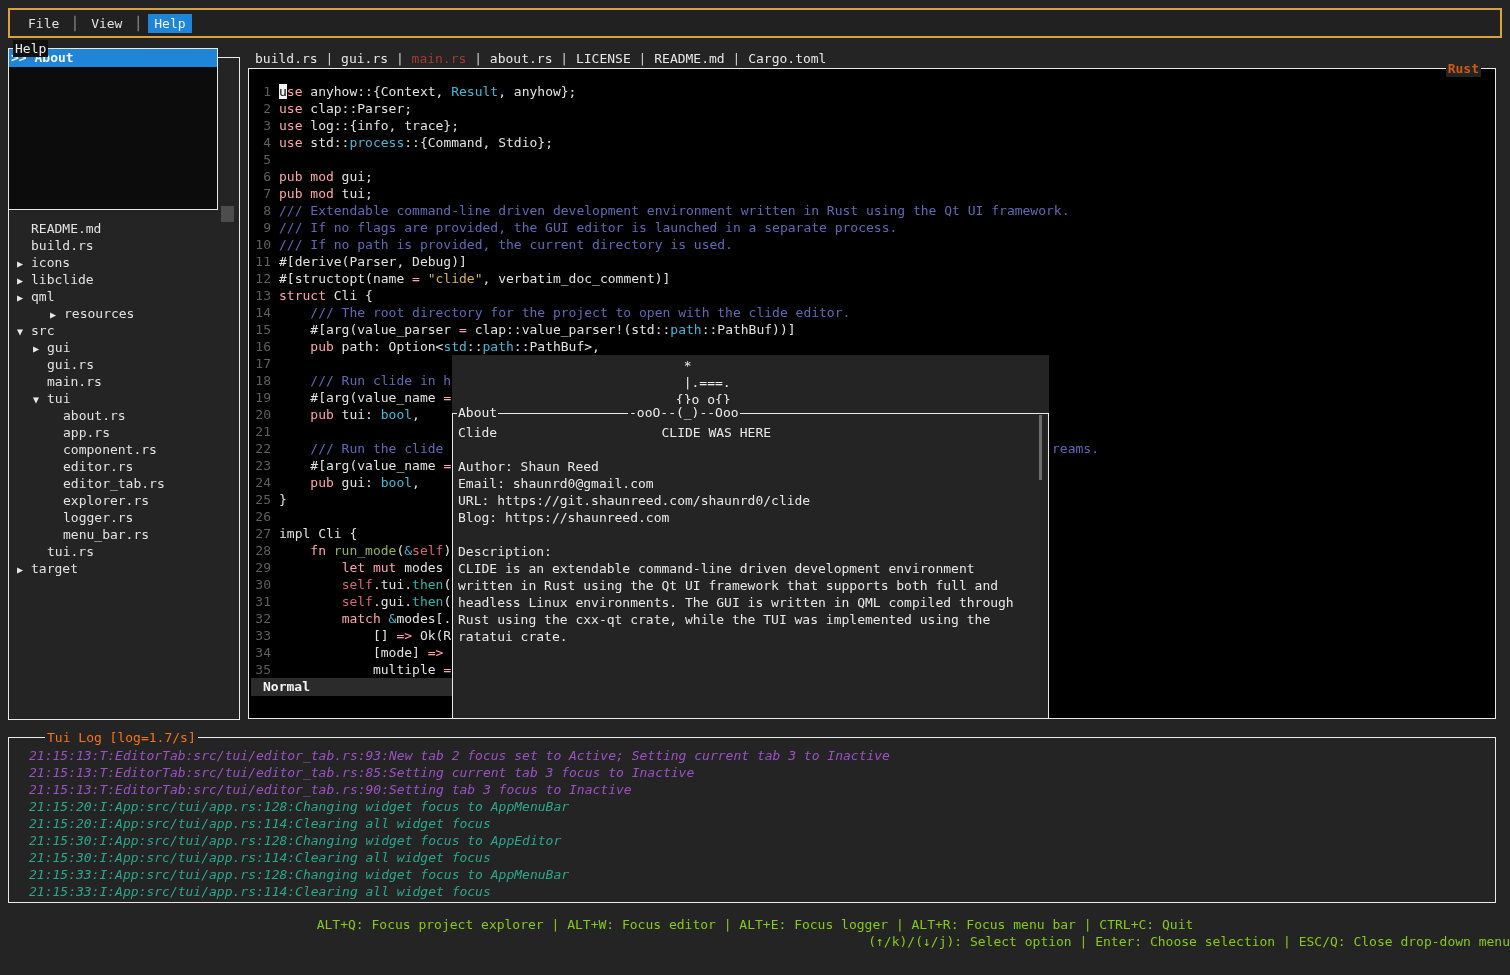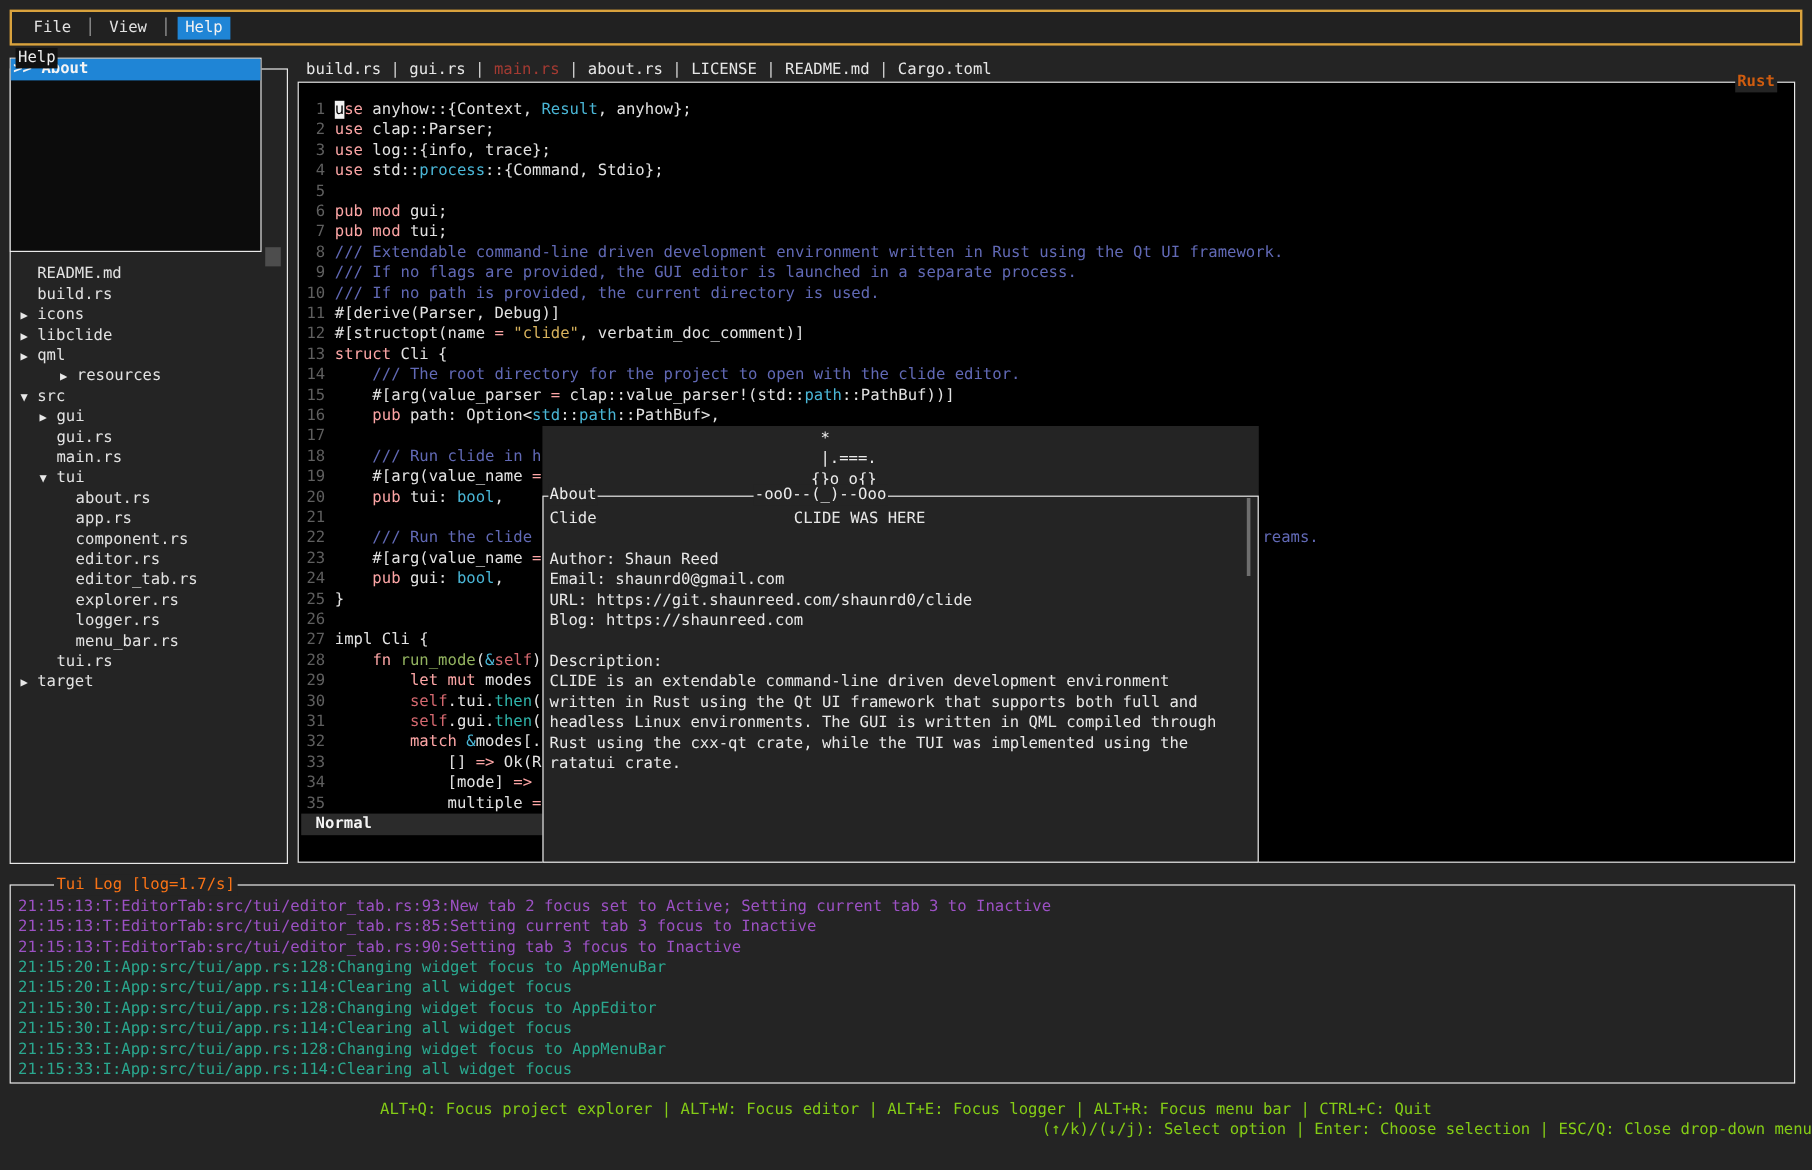--- a/index.html
+++ b/index.html
@@ -85,21 +85,21 @@
   .popup-content { position:absolute; left:6px; top:69px; white-space:pre; color:#e8e8e8; }
   .popup-content div { height:17px; }
   .popup-scroll { position:absolute; left:587px; top:60px; width:3px; height:65px; background:#6e6e6e; }
 
   
   .logpanel {
     position:absolute; left:8px; top:737px; width:1488px; height:166px;
     border:1px solid #e9e9e9; background:#242424;
   }
   .logpanel .boxtitle { position:absolute; left:4px; top:-9px; background:#242424; padding:0 2px; color:#f97316;margin-left:32px; }
-  .log-lines { position:absolute; left:6px; top:9px; right:4px; }
+  .log-lines { position:absolute; left:20px; top:9px; right:4px;font-style:italic; }
   .log-line { height:17px; white-space:nowrap; overflow:hidden; }
   .log-line.trace { color:#9c51c4; }
   .log-line.info { color:#2aa88f; }
 
   
   .footer-line { position:absolute; left:0; width:1510px; text-align:center; color:#84cc16; }
   #footer1 { top:916px; }
   #footer2 { top:933px;text-align:right; }
 </style>
 </head>

